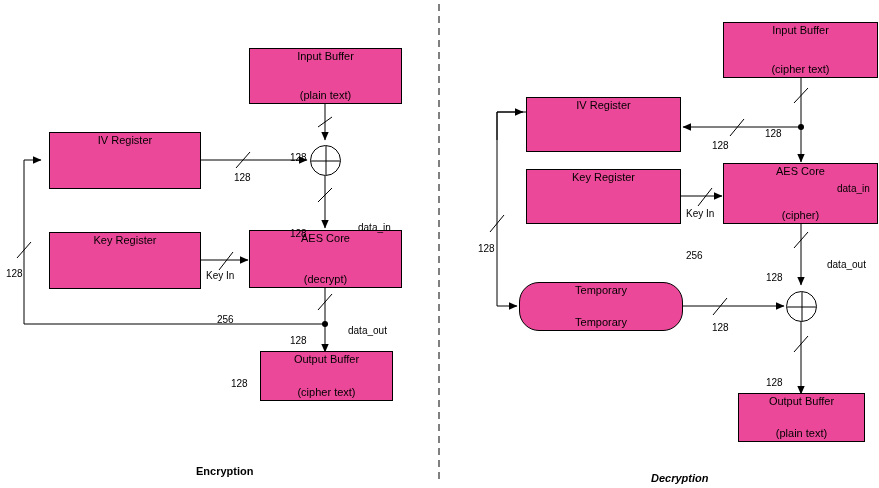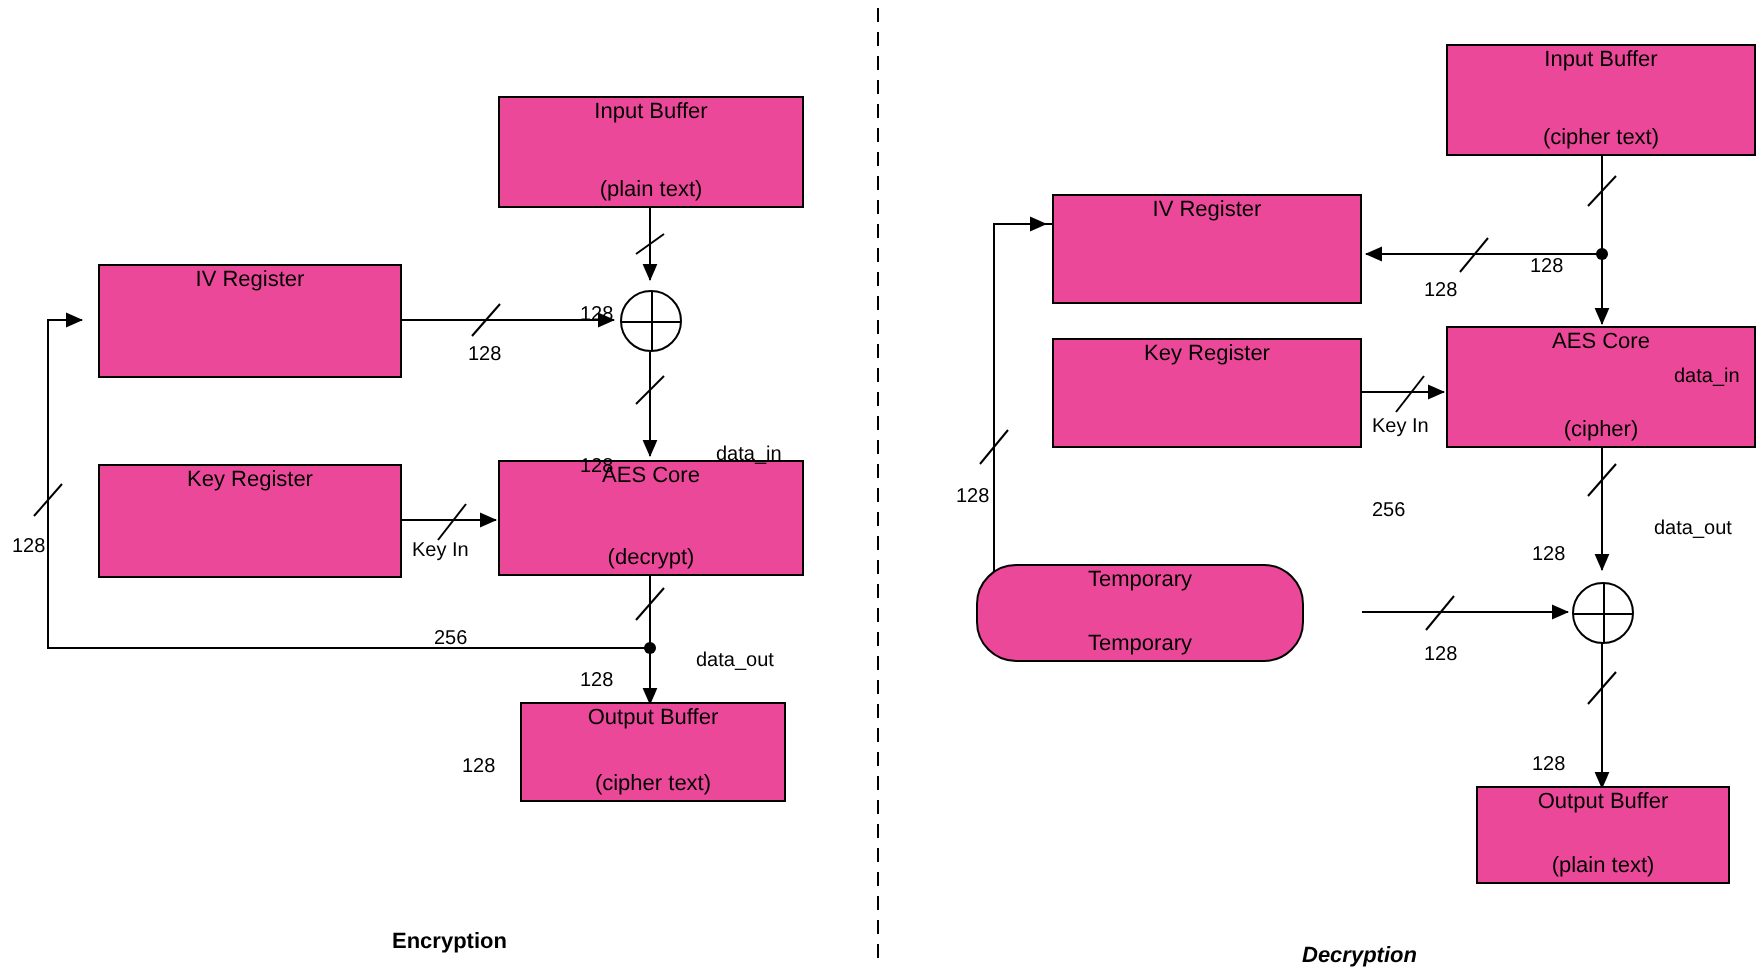--- a/index.html
+++ b/index.html
@@ -191,21 +191,21 @@
 
   <div class="box" style="left:526px; top:169px; width:155px; height:55px;">
     <span>Key Register</span>
   </div>
 
   <div class="box" style="left:723px; top:163px; width:155px; height:61px;">
     <span>AES Core</span>
     <span class="l2">(cipher)</span>
   </div>
 
-  <div class="box" style="left:488px; top:282px; width:164px; height:49px;border-radius:20px;">
+  <div class="box" style="left:519px; top:282px; width:164px; height:49px;border-radius:20px;">
     <span>Temporary</span>
     <span class="l2">Temporary</span>
   </div>
 
   <div class="box" style="left:738px; top:393px; width:127px; height:49px;">
     <span>Output Buffer</span>
     <span class="l2">(plain text)</span>
   </div>
 
   <div class="xor" style="left:786px; top:291px;"></div>

